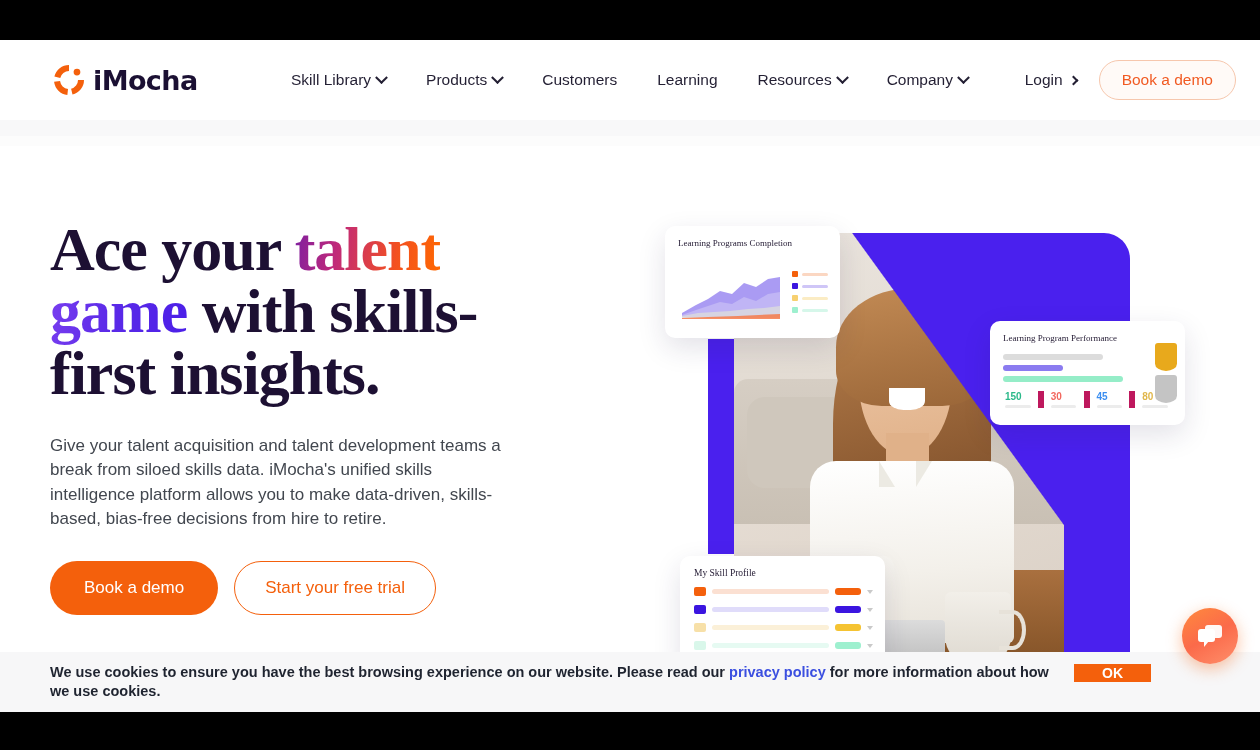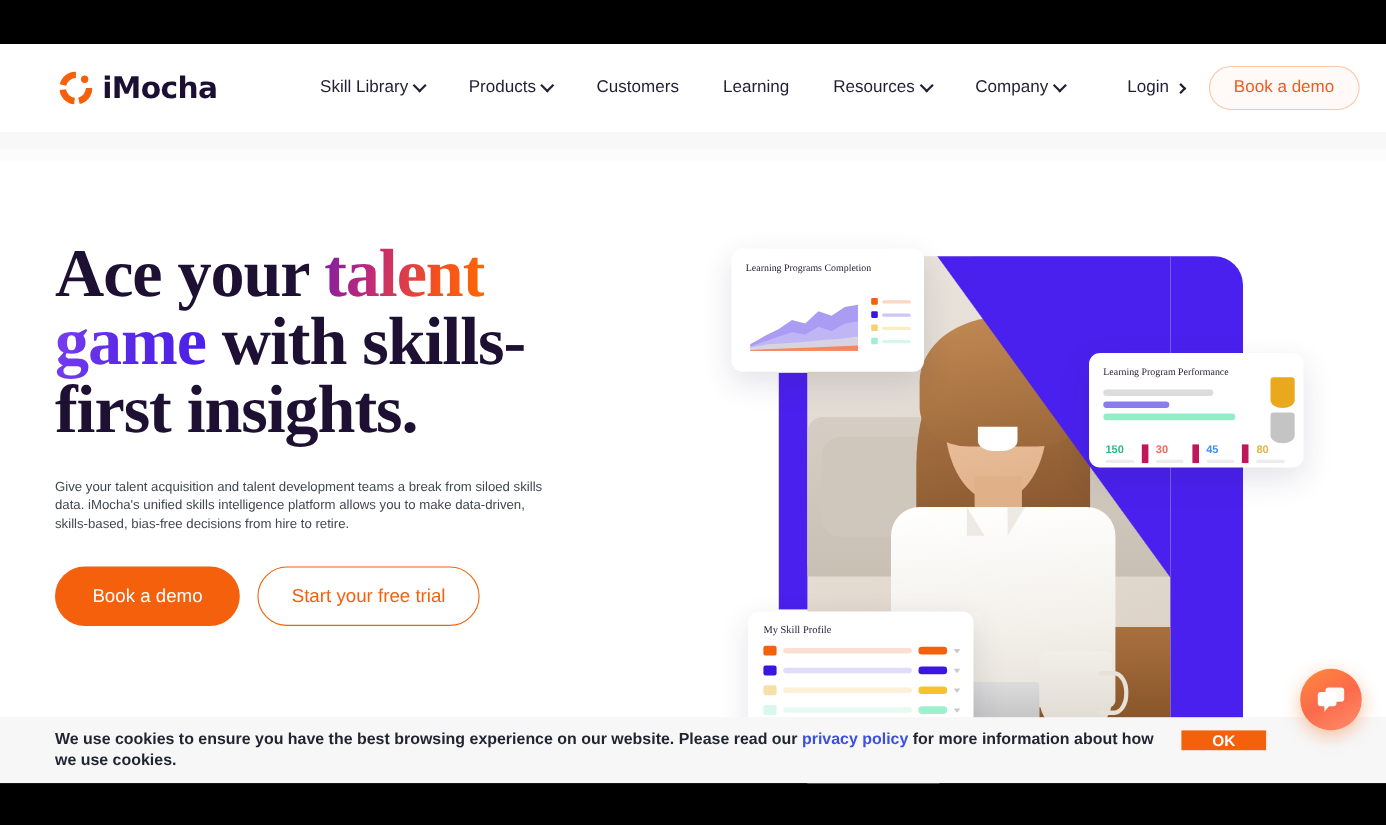--- a/index.html
+++ b/index.html
@@ -165,21 +165,21 @@
     background-clip: text;
     color: transparent;
   }
   .grad-game {
     background: linear-gradient(100deg,#7a3ff0 0%,#5b2ae8 45%,#4b1fe8 100%);
     -webkit-background-clip: text;
     background-clip: text;
     color: transparent;
   }
   .hero-sub {
-    font-size: 12px;
+    font-size: 17px;
     line-height: 1.43;
     color: #42474f;
     width: 452px;
     margin-bottom: 30px;
   }
   .hero-cta-row { display: flex; align-items: center; gap: 16px; }
   .btn-primary {
     background: #f4600c;
     color: #ffffff;
     font-size: 17px;
@@ -361,21 +361,21 @@
 
   
   .card-lpp {
     left: 340px; top: 140px;
     width: 195px; height: 104px;
     padding: 12px 10px 8px 13px;
   }
   .card-lpp .card-title { font-size: 9px; line-height:1.25; }
   .lpp-bars { margin-top: 10px; }
   .lpp-bar { height:6px; border-radius:4px; margin-bottom:5px; }
-  .lpp-stats { display:flex; margin-top:22px; }
+  .lpp-stats { display:flex; margin-top:9px; }
   .lpp-stat { flex:1; padding-left:2px; position:relative; }
   .lpp-stat + .lpp-stat { border-left:6px solid #be185d; padding-left:7px; }
   .lpp-num { font-size:10px; font-weight:bold; }
   .lpp-lbl { height:3px; background:#ececec; border-radius:2px; margin-top:3px; width:78%; }
   .lpp-shields { position:absolute; right:8px; top:22px; }
   .shield { width:22px; height:28px; border-radius:3px 3px 50% 50%/3px 3px 26% 26%; margin-bottom:4px; }
 
   
   .card-msp {
     left: 30px; top: 375px;

